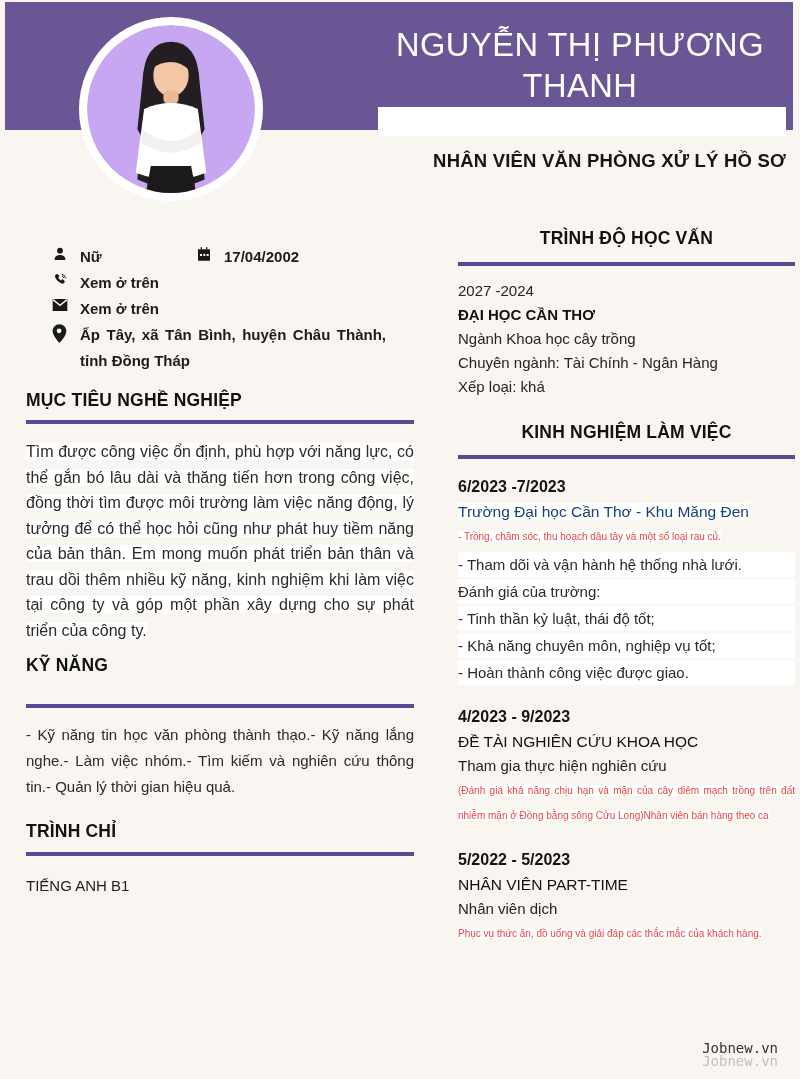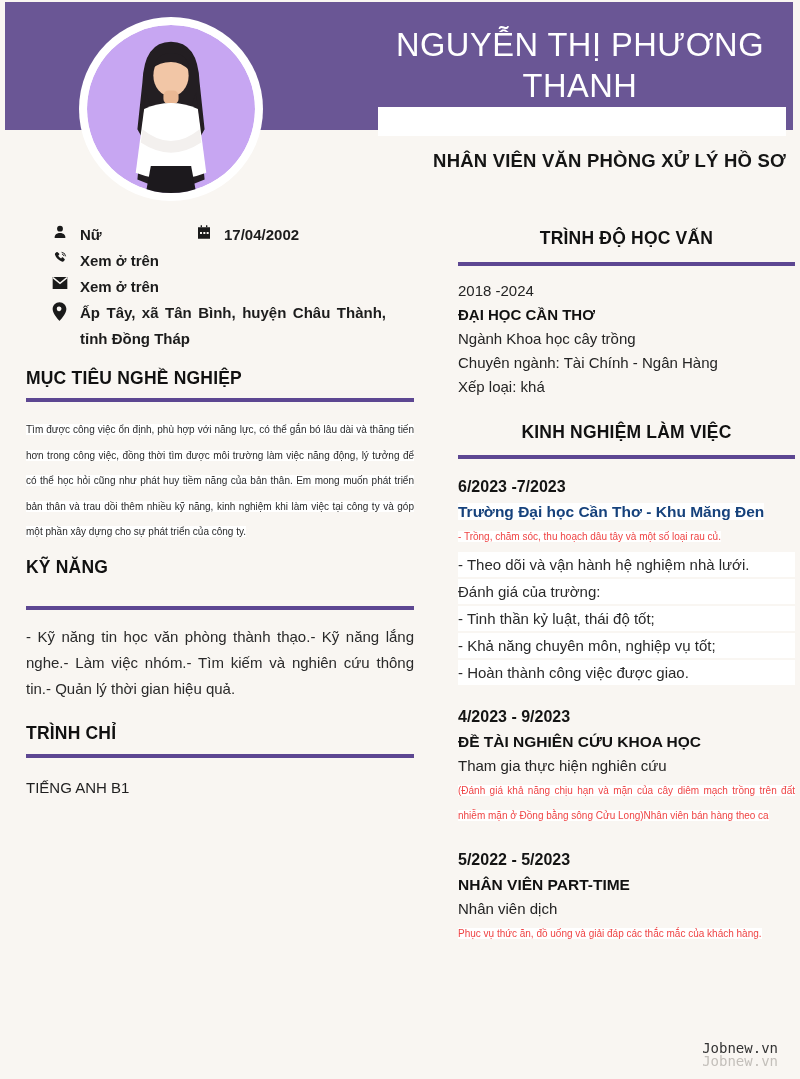--- a/index.html
+++ b/index.html
@@ -24,55 +24,55 @@
     position:absolute; left:378px; top:150px; width:408px;
     text-align:right; font-size:18.5px; font-weight:700; color:#151515; letter-spacing:.2px;
   }
   
   .photo {
     position:absolute; left:79px; top:17px; width:184px; height:184px;
     background:#ffffff; border-radius:50%; display:flex; align-items:center; justify-content:center;
   }
   .photo-inner { width:168px; height:168px; border-radius:50%; overflow:hidden; }
   
-  .col-left  { position:absolute; left:26px;  top:222px; width:388px; }
+  .col-left  { position:absolute; left:26px;  top:244px; width:388px; }
   .col-right { position:absolute; left:458px; top:228px; width:337px; }
   
   .info { padding-left:26px; }
   .info-row { display:flex; align-items:flex-start; min-height:26px; }
   .icn { width:28px; flex:0 0 28px; padding-top:2px; }
   .icn svg { display:block; }
   .ival { font-size:15px; font-weight:700; color:#1c1c1c; line-height:26px; }
   .ival.gender { width:116px; }
   .address { width:306px; text-align:justify; }
   
   h2.sec { font-size:17.5px; font-weight:700; color:#111; letter-spacing:.2px; }
   .rule { height:4px; background:#5d4792; border:none; }
   .col-right h2.sec { text-align:center; }
   
   .obj-title { margin-top:16px; }
   .obj-rule  { margin-top:9px; }
-  .obj-body  { margin-top:15px; font-size:10px; line-height:25.5px; text-align:justify; color:#2a2a2a; }
+  .obj-body  { margin-top:15px; font-size:16px; line-height:25.5px; text-align:justify; color:#2a2a2a; }
   .hl { background:#ffffff; }
   .skl-title { margin-top:12px; }
   .skl-rule  { margin-top:28px; }
   .skl-body  { margin-top:14px; font-size:15px; line-height:26px; text-align:justify; color:#2a2a2a; }
   .crt-title { margin-top:21px; }
   .crt-rule  { margin-top:10px; }
   .crt-body  { margin-top:21px; font-size:15px; color:#1f1f1f; }
   
   .edu-rule { margin-top:13px; }
   .edu-lines { margin-top:13px; font-size:15px; line-height:24px; color:#242424; }
   .edu-lines .b { font-weight:700; color:#111; }
   .exp-title { margin-top:23px; }
   .exp-rule  { margin-top:12px; }
   .entry { margin-top:15px; }
   .entry + .entry { margin-top:19px; }
   .period { font-size:16px; font-weight:700; color:#141414; line-height:25px; }
-  .org    { font-size:15.5px; font-weight:700; color:#111; line-height:25px; }
+  .org    { font-size:15.5px; font-weight:400; color:#111; line-height:25px; }
   .org.link { color:#16427c; }
   .role   { font-size:15px; line-height:24px; color:#242424; }
   .detail { font-size:10px; line-height:25px; text-align:justify; color:#ef4444; }
   .wblock { margin-top:3px; }
   .wblock div { background:#ffffff; font-size:15px; line-height:23px; color:#2a2a2a; margin-bottom:2px; padding:1px 0; }
   
   .watermark { position:absolute; right:22px; top:1042px; text-align:right;
     font-family:"DejaVu Sans Mono","Liberation Mono",monospace; font-size:14px; line-height:13px; }
   .wm1 { color:#333333; }
   .wm2 { color:#c3bfba; }
@@ -163,36 +163,36 @@
 
     <h2 class="sec crt-title">TRÌNH CHỈ</h2>
     <div class="rule crt-rule"></div>
     <p class="crt-body">TIẾNG ANH B1</p>
   </div>
 
   <div class="col-right">
     <h2 class="sec">TRÌNH ĐỘ HỌC VẤN</h2>
     <div class="rule edu-rule"></div>
     <div class="edu-lines">
-      <div>2018 -2024</div>
+      <div>2027 -2024</div>
       <div class="b">ĐẠI HỌC CẦN THƠ</div>
       <div>Ngành Khoa học cây trồng</div>
       <div>Chuyên ngành: Tài Chính - Ngân Hàng</div>
       <div>Xếp loại: khá</div>
     </div>
 
     <h2 class="sec exp-title">KINH NGHIỆM LÀM VIỆC</h2>
     <div class="rule exp-rule"></div>
 
     <div class="entry">
       <div class="period">6/2023 -7/2023</div>
       <div class="org link"><span class="hl">Trường Đại học Cần Thơ - Khu Măng Đen</span></div>
       <p class="detail"><span class="hl">- Trồng, chăm sóc, thu hoạch dâu tây  và một số loại rau củ.</span></p>
       <div class="wblock">
-        <div>- Theo dõi và vận hành hệ nghiệm nhà lưới.</div>
+        <div>- Tham dõi và vận hành hệ thống nhà lưới.</div>
         <div>Đánh giá của trường:</div>
         <div>- Tinh thần kỷ luật, thái độ tốt;</div>
         <div>- Khả năng chuyên môn, nghiệp vụ tốt;</div>
         <div>- Hoàn thành công việc được giao.</div>
       </div>
     </div>
 
     <div class="entry">
       <div class="period">4/2023 - 9/2023</div>
       <div class="org">ĐỀ TÀI NGHIÊN CỨU KHOA HỌC</div>

